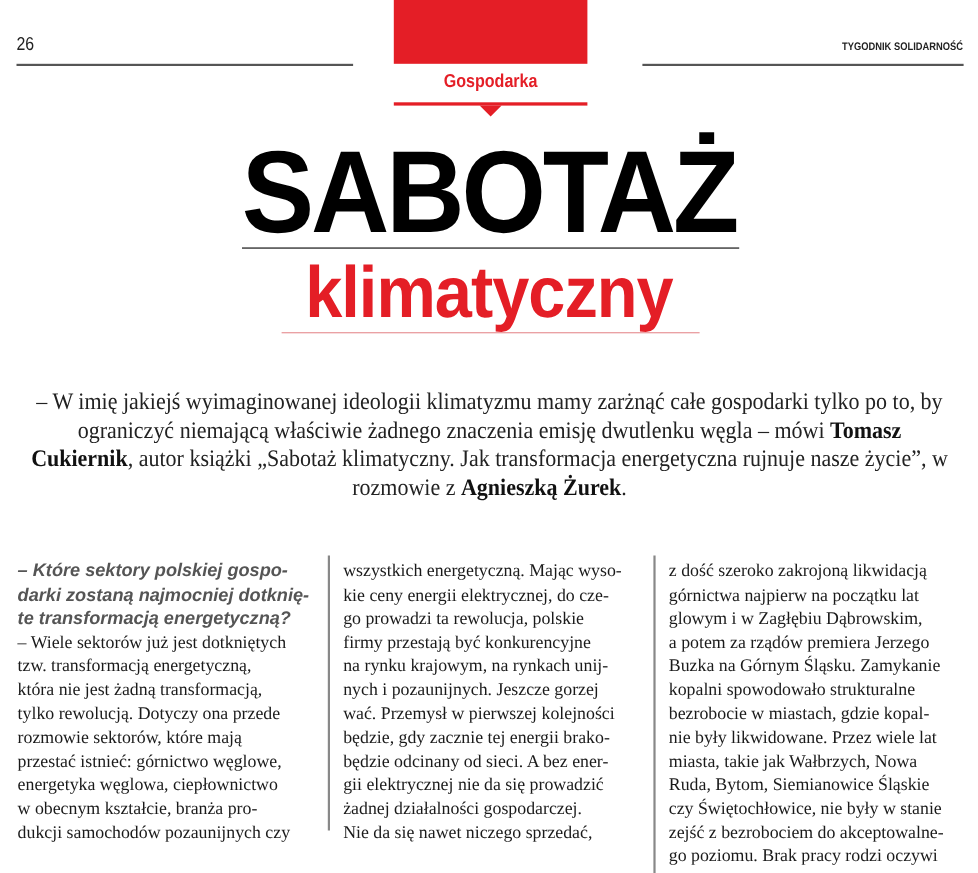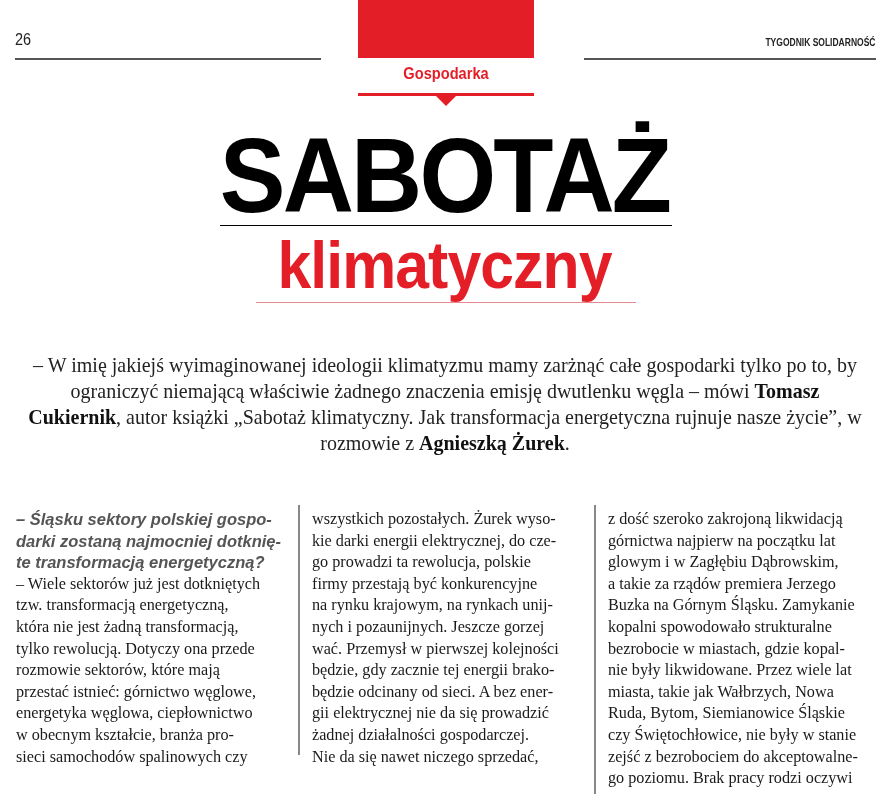--- a/index.html
+++ b/index.html
@@ -50,54 +50,54 @@
 <div class="title-main">SABOTAŻ</div>
 <div class="title-rule"></div>
 <div class="title-sub">klimatyczny</div>
 <div class="sub-rule"></div>
 
 <div class="lead">
   <span class="lead-inner"><span>– W imię jakiejś wyimaginowanej ideologii klimatyzmu mamy zarżnąć całe gospodarki tylko po to, by ograniczyć niemającą właściwie żadnego znaczenia emisję dwutlenku węgla – mówi </span><b>Tomasz Cukiernik</b><span>, autor książki „Sabotaż klimatyczny. Jak transformacja energetyczna rujnuje nasze życie”, w rozmowie z </span><b>Agnieszką Żurek</b><span>.</span></span>
 </div>
 
 <div class="col col1" id="col1">
-    <span class="line q">– Śląsku sektory polskiej gospo-</span>
+    <span class="line q">– Które sektory polskiej gospo-</span>
     <span class="line q">darki zostaną najmocniej dotknię-</span>
     <span class="line q">te transformacją energetyczną?</span>
     <span class="line">– Wiele sektorów już jest dotkniętych</span>
     <span class="line">tzw. transformacją energetyczną,</span>
     <span class="line">która nie jest żadną transformacją,</span>
     <span class="line">tylko rewolucją. Dotyczy ona przede</span>
     <span class="line">rozmowie sektorów, które mają</span>
     <span class="line">przestać istnieć: górnictwo węglowe,</span>
     <span class="line">energetyka węglowa, ciepłownictwo</span>
     <span class="line">w obecnym kształcie, branża pro-</span>
-    <span class="line">sieci samochodów spalinowych czy</span>
+    <span class="line">dukcji samochodów pozaunijnych czy</span>
   </div>
 <div class="divider divider-1"></div>
 <div class="col col2" id="col2">
-    <span class="line">wszystkich pozostałych. Żurek wyso-</span>
-    <span class="line">kie darki energii elektrycznej, do cze-</span>
+    <span class="line">wszystkich energetyczną. Mając wyso-</span>
+    <span class="line">kie ceny energii elektrycznej, do cze-</span>
     <span class="line">go prowadzi ta rewolucja, polskie</span>
     <span class="line">firmy przestają być konkurencyjne</span>
     <span class="line">na rynku krajowym, na rynkach unij-</span>
     <span class="line">nych i pozaunijnych. Jeszcze gorzej</span>
     <span class="line">wać. Przemysł w pierwszej kolejności</span>
     <span class="line">będzie, gdy zacznie tej energii brako-</span>
     <span class="line">będzie odcinany od sieci. A bez ener-</span>
     <span class="line">gii elektrycznej nie da się prowadzić</span>
     <span class="line">żadnej działalności gospodarczej.</span>
     <span class="line">Nie da się nawet niczego sprzedać,</span>
   </div>
 <div class="divider divider-2"></div>
 <div class="col col3" id="col3">
     <span class="line">z dość szeroko zakrojoną likwidacją</span>
     <span class="line">górnictwa najpierw na początku lat</span>
     <span class="line">glowym i w Zagłębiu Dąbrowskim,</span>
-    <span class="line">a takie za rządów premiera Jerzego</span>
+    <span class="line">a potem za rządów premiera Jerzego</span>
     <span class="line">Buzka na Górnym Śląsku. Zamykanie</span>
     <span class="line">kopalni spowodowało strukturalne</span>
     <span class="line">bezrobocie w miastach, gdzie kopal-</span>
     <span class="line">nie były likwidowane. Przez wiele lat</span>
     <span class="line">miasta, takie jak Wałbrzych, Nowa</span>
     <span class="line">Ruda, Bytom, Siemianowice Śląskie</span>
     <span class="line">czy Świętochłowice, nie były w stanie</span>
     <span class="line">zejść z bezrobociem do akceptowalne-</span>
     <span class="line">go poziomu. Brak pracy rodzi oczywi</span>
   </div>

